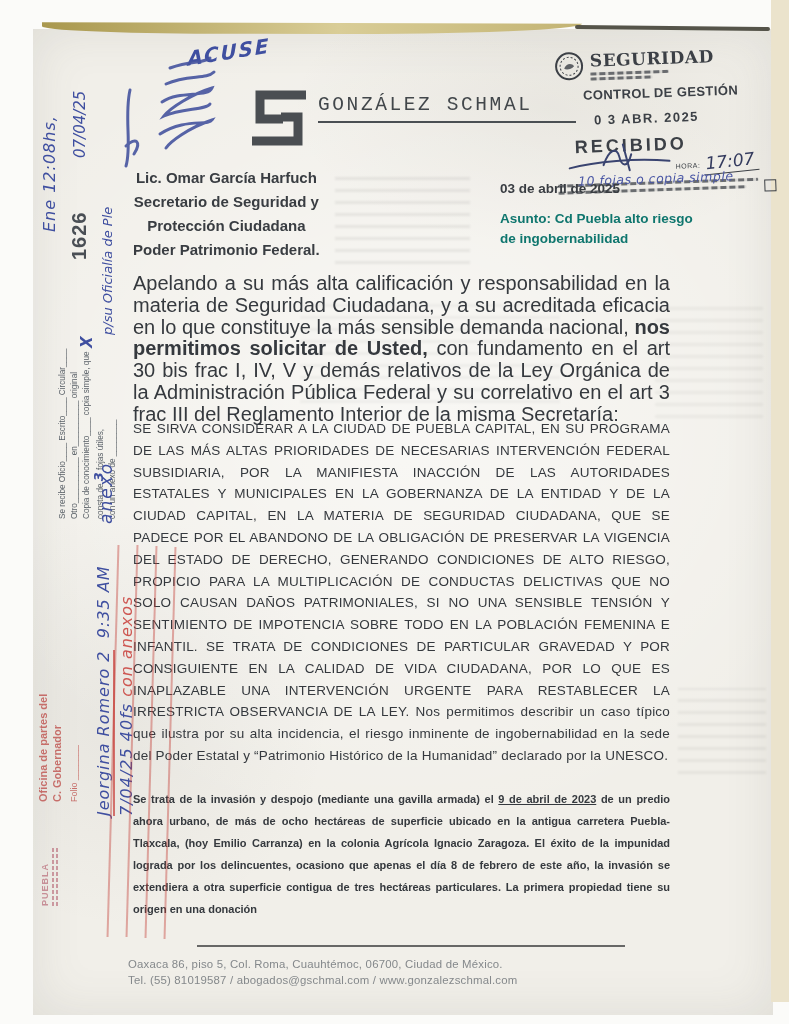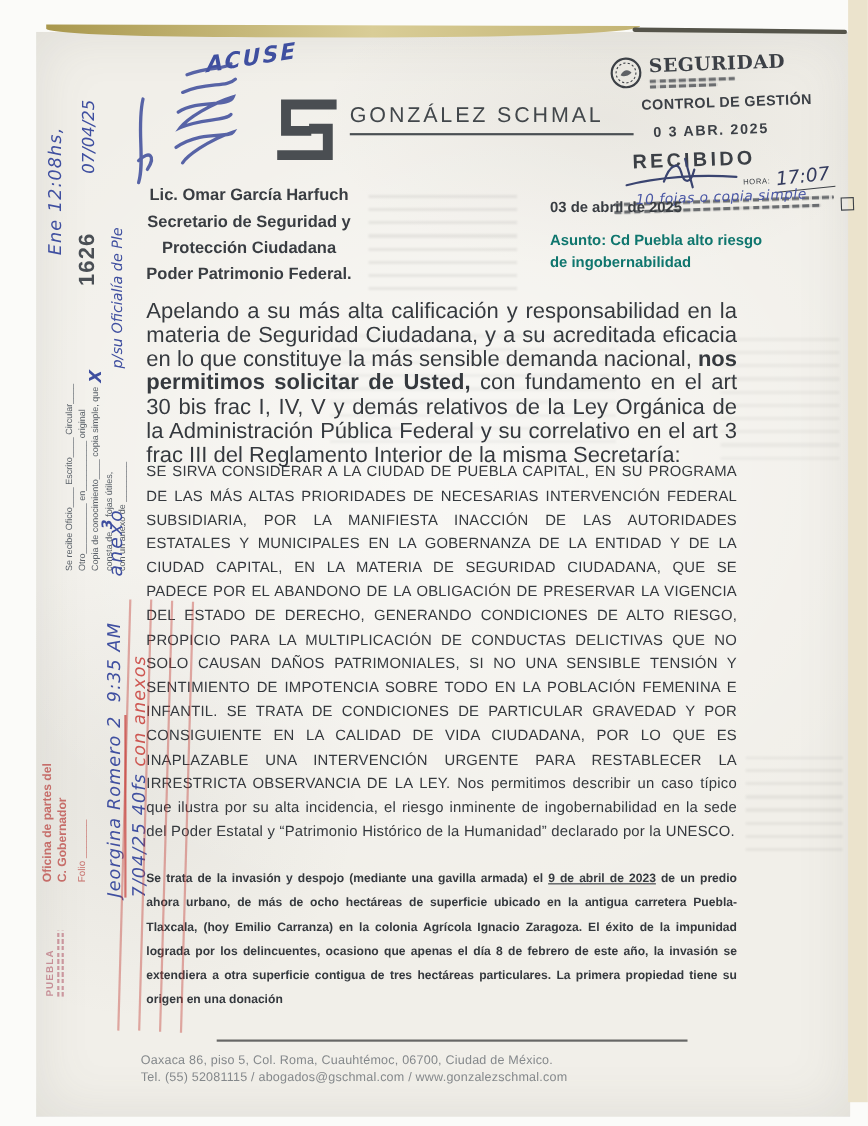--- a/index.html
+++ b/index.html
@@ -26,21 +26,21 @@
   .abs{position:absolute;}
   .hand{font-family:"DejaVu Sans",sans-serif;font-style:italic;color:#3f4fa0;}
   .rot{transform-origin:0 0;transform:rotate(-90deg);white-space:nowrap;}
   .smudge{background:repeating-linear-gradient(90deg,rgba(62,66,72,.75) 0 6px,rgba(62,66,72,.12) 6px 9px);
     height:3px;border-radius:1px;filter:blur(.4px);}
   .bleed{position:absolute;opacity:.085;filter:blur(1.1px);
     background:repeating-linear-gradient(0deg,#4a4a4a 0 3px,transparent 3px 12px);}
 
   
   .acuse{left:187px;top:40px;font-size:20px;letter-spacing:2px;transform:rotate(-9deg) skewX(-8deg);font-weight:bold;}
-  .firm-name{left:318px;top:94px;font-size:19.5px;letter-spacing:2.6px;color:#42474b;font-weight:500;}
+  .firm-name{left:318px;top:94px;font-size:19.5px;letter-spacing:2.6px;color:#42474b;font-weight:500;font-family:Liberation Mono, monospace;}
   .firm-rule{left:318px;top:121px;width:258px;height:2px;background:#4a4f53;}
   .firm-sub{left:318px;top:127px;width:258px;text-align:center;font-size:14px;letter-spacing:6px;color:#42474b;}
 
   
   .stampbox{left:556px;top:48px;width:218px;transform:rotate(-2deg);color:#3c4046;}
   .st-row{display:flex;align-items:flex-start;gap:6px;}
   .st-agency{font-family:"DejaVu Serif",serif;font-weight:bold;font-size:17px;letter-spacing:.5px;}
   .st-control{font-size:13px;font-weight:bold;letter-spacing:.4px;margin-top:7px;margin-left:28px;}
   .st-date{font-size:13px;font-weight:bold;letter-spacing:1.5px;margin-top:10px;margin-left:38px;}
   .st-recibido{font-size:18px;font-weight:bold;letter-spacing:3px;margin-top:9px;margin-left:18px;}
@@ -176,21 +176,21 @@
 
   <div class="abs para p1"><span>Apelando a su más alta calificación y responsabilidad en la materia de Seguridad Ciudadana, y a su acreditada eficacia en lo que constituye la más sensible demanda nacional, </span><span class="bold">nos permitimos solicitar de Usted,</span><span> con fundamento en el art 30 bis frac I, IV, V y demás relativos de la Ley Orgánica de la Administración Pública Federal y su correlativo en el art 3 frac III del Reglamento Interior de la misma Secretaría:</span></div>
 
   <div class="abs para p2"><span>SE SIRVA CONSIDERAR A LA CIUDAD DE PUEBLA CAPITAL, EN SU PROGRAMA DE LAS MÁS ALTAS PRIORIDADES DE NECESARIAS INTERVENCIÓN FEDERAL SUBSIDIARIA, POR LA MANIFIESTA INACCIÓN DE LAS AUTORIDADES ESTATALES Y MUNICIPALES EN LA GOBERNANZA DE LA ENTIDAD Y DE LA CIUDAD CAPITAL, EN LA MATERIA DE SEGURIDAD CIUDADANA, QUE SE PADECE POR EL ABANDONO DE LA OBLIGACIÓN DE PRESERVAR LA VIGENCIA DEL ESTADO DE DERECHO, GENERANDO CONDICIONES DE ALTO RIESGO, PROPICIO PARA LA MULTIPLICACIÓN DE CONDUCTAS DELICTIVAS QUE NO SOLO CAUSAN DAÑOS PATRIMONIALES, SI NO UNA SENSIBLE TENSIÓN Y SENTIMIENTO DE IMPOTENCIA SOBRE TODO EN LA POBLACIÓN FEMENINA E INFANTIL. SE TRATA DE CONDICIONES DE PARTICULAR GRAVEDAD Y POR CONSIGUIENTE EN LA CALIDAD DE VIDA CIUDADANA, POR LO QUE ES INAPLAZABLE UNA INTERVENCIÓN URGENTE PARA RESTABLECER LA IRRESTRICTA OBSERVANCIA DE LA LEY.</span><span> Nos permitimos describir un caso típico que ilustra por su alta incidencia, el riesgo inminente de ingobernabilidad en la sede del Poder Estatal y “Patrimonio Histórico de la Humanidad” declarado por la UNESCO.</span></div>
 
   <div class="abs para p3"><span>Se trata de la invasión y despojo (mediante una gavilla armada) el </span><span class="ul">9 de abril de 2023</span><span> de un predio ahora urbano, de más de ocho hectáreas de superficie ubicado en la antigua carretera Puebla-Tlaxcala, (hoy Emilio Carranza) en la colonia Agrícola Ignacio Zaragoza. El éxito de la impunidad lograda por los delincuentes, ocasiono que apenas el día 8 de febrero de este año, la invasión se extendiera a otra superficie contigua de tres hectáreas particulares. La primera propiedad tiene su origen en una donación</span></div>
 
   <div class="abs foot-rule"></div>
   <div class="abs footer">
     <div>Oaxaca 86, piso 5, Col. Roma, Cuauhtémoc, 06700, Ciudad de México.</div>
-    <div>Tel. (55) 52081115 / abogados@gschmal.com / www.gonzalezschmal.com</div>
+    <div>Tel. (55) 81019587 / abogados@gschmal.com / www.gonzalezschmal.com</div>
   </div>
 
   <div class="abs hand rot mg-time">Ene 12:08hs,</div>
   <div class="abs rot mg-folio">1626</div>
   <div class="abs hand rot mg-date">07/04/25</div>
   <div class="abs hand rot mg-office">p/su Oficialía de Ple</div>
 
   <div class="abs rot receipt">
     <div>Se recibe Oficio____ Escrito____ Circular____</div>
     <div>Otro__________ en__________ original</div>

